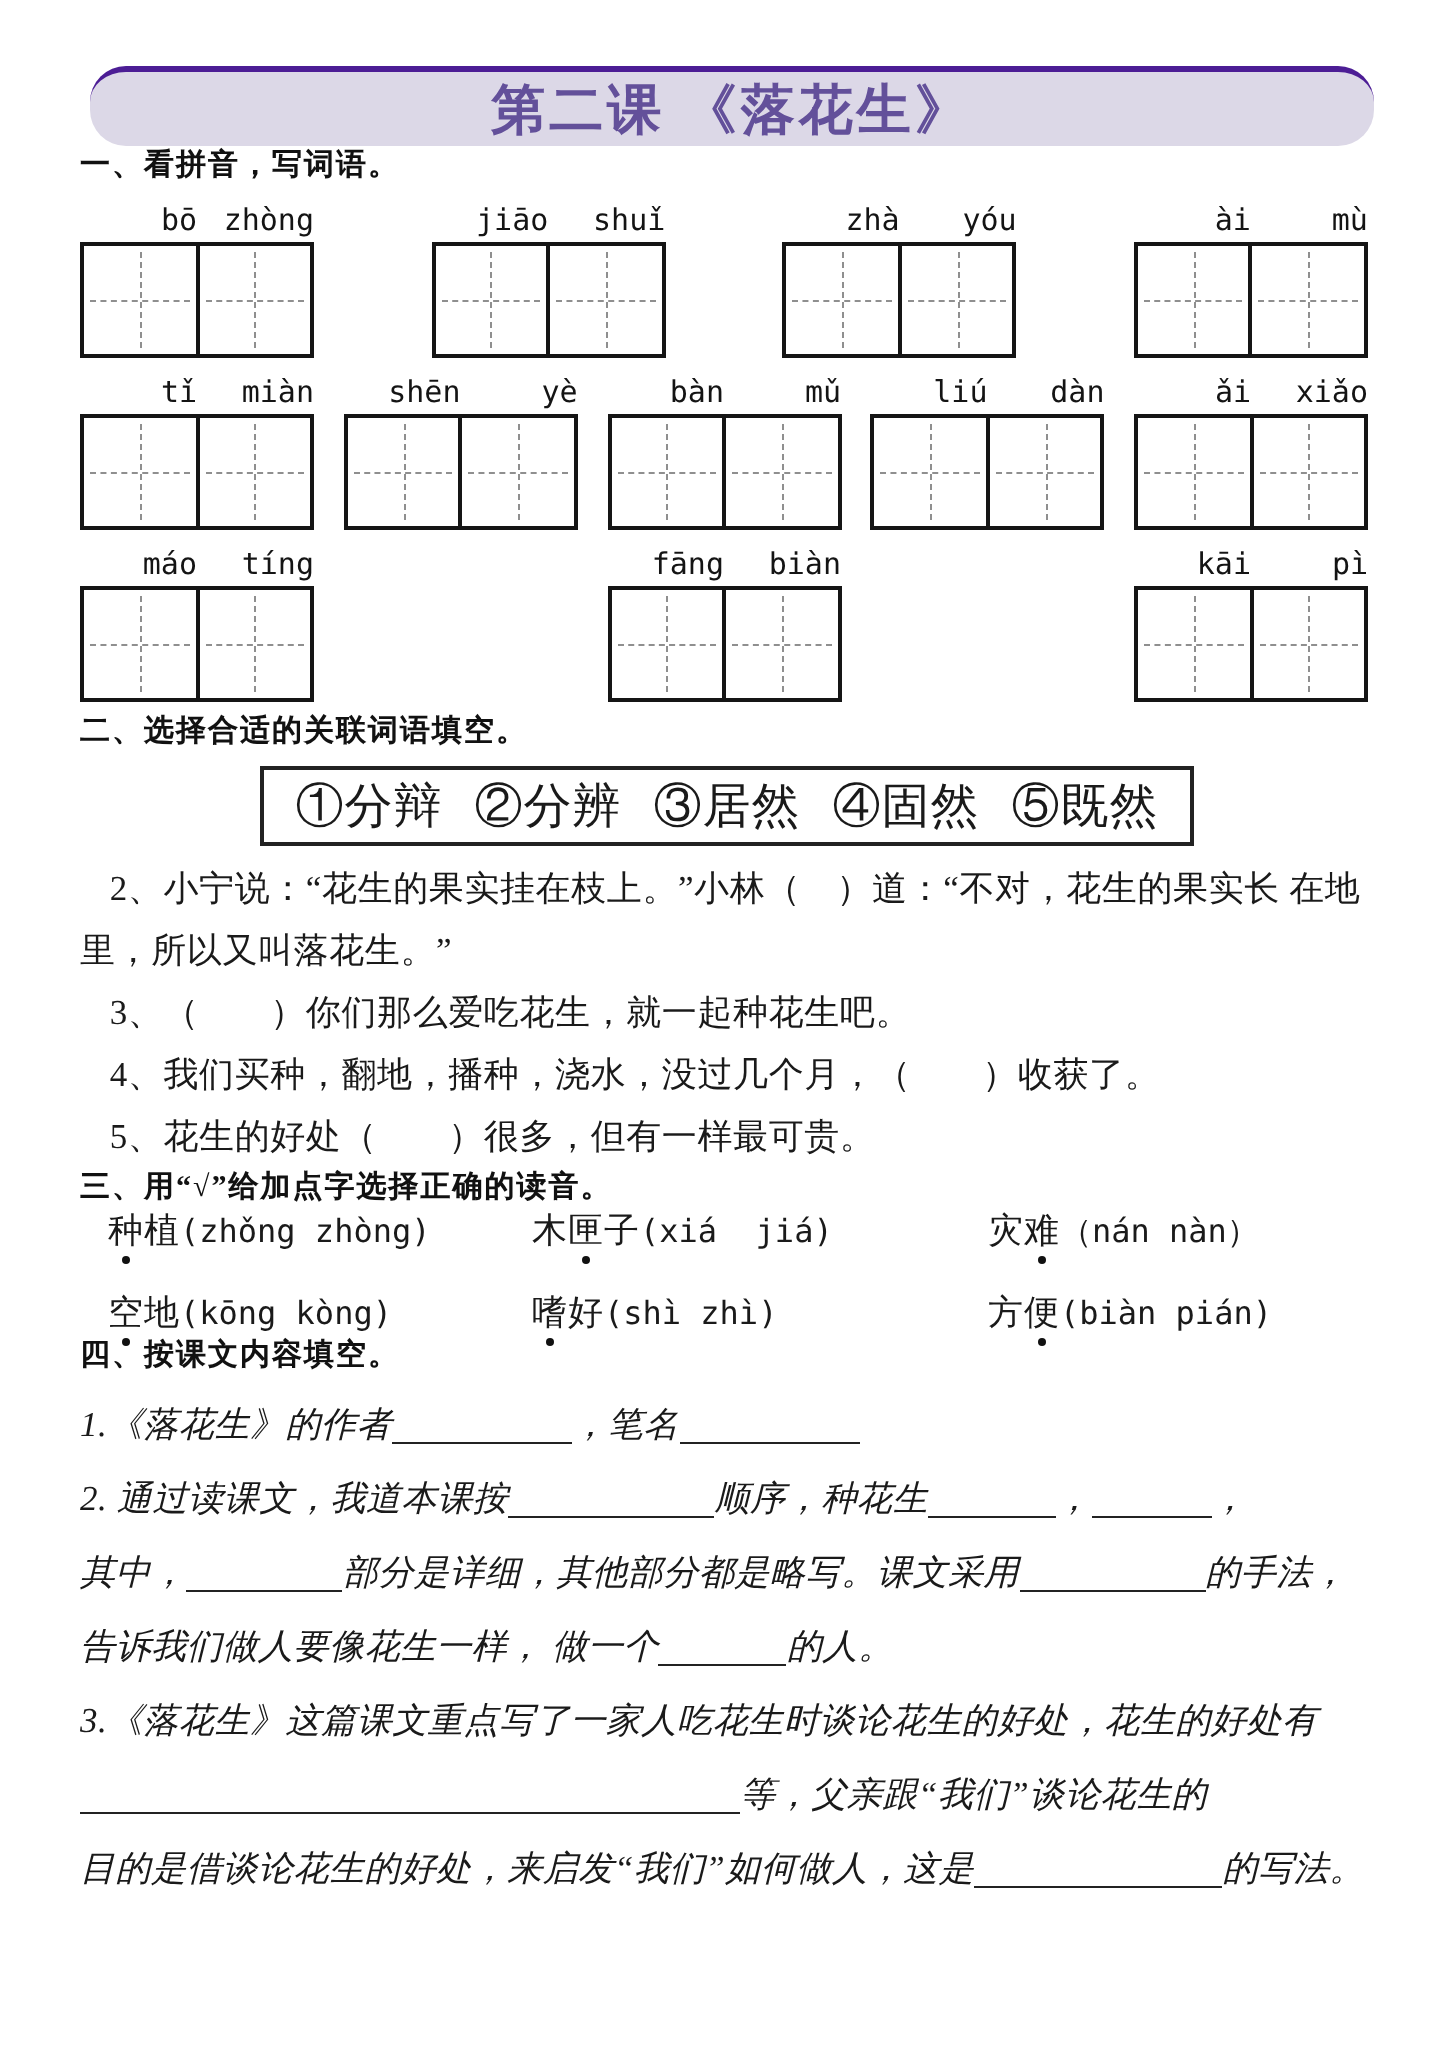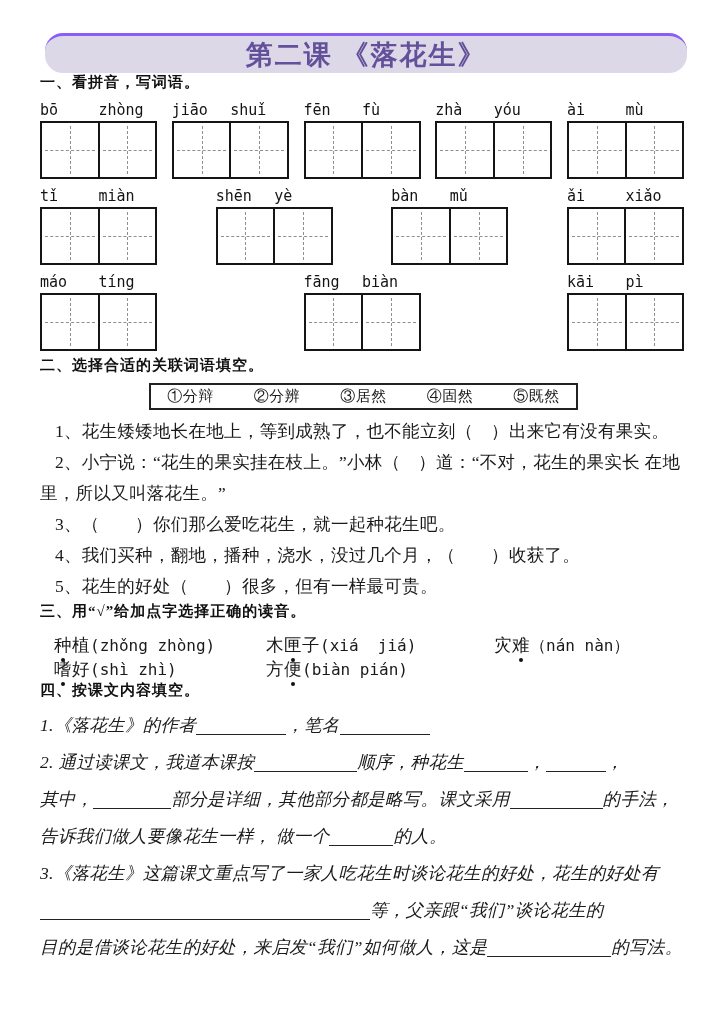--- a/index.html
+++ b/index.html
@@ -14,21 +14,21 @@
   body{
     width:724px;height:1024px;overflow:hidden;background:#fdfdfd;
     font-family:"Liberation Serif","DejaVu Serif",serif;
     color:var(--ink);
   }
   .page{width:724px;height:1024px;padding:33px 37px 0 40px;background:#fff;}
 
   
   .title-band{
     margin-left:5px;height:40px;background:var(--band);
-    border-top:3px solid #8b5cf6;
+    border-top:3px solid #4c1d95;
     display:flex;align-items:center;justify-content:center;border-radius:18px;
   }
   .title-band h1{
     margin:0;font-size:27px;font-weight:bold;color:var(--accent);
     letter-spacing:2px;
   }
 
   h2.sec{
     margin:0;font-size:15px;font-weight:bold;color:#111;
     letter-spacing:1px;
@@ -43,51 +43,52 @@
   .pinyin-row{
     display:flex;justify-content:space-between;
     margin-bottom:5px;padding-right:3px;
   }
   .pinyin-group{width:117px;}
   .pinyin-label{
     display:flex;height:22px;align-items:flex-end;
     font-family:"DejaVu Sans Mono",monospace;font-size:15px;color:#141414;
     margin-bottom:1px;
   }
-  .pinyin-label .syl{width:50%;text-align:left;line-height:20px;}
+  .pinyin-label .syl{width:50%;text-align:right;line-height:20px;}
   .box-pair{
     display:flex;border:2px solid #151515;background:#fff;width:117px;height:58px;
   }
   .tzg{flex:1;position:relative;}
   .tzg + .tzg{border-left:2px solid #151515;}
   .tzg::before{
     content:"";position:absolute;top:3px;bottom:3px;left:50%;
     border-left:1px dashed var(--dash);
   }
   .tzg::after{
     content:"";position:absolute;left:3px;right:3px;top:50%;
     border-top:1px dashed var(--dash);
   }
 
   
   .word-bank{
     margin:8px auto 6px auto;width:fit-content;
     border:2px solid #222;padding:2px 16px;
-    font-size:15px;letter-spacing:0.5px;display:flex;gap:40px;
+    font-size:24px;letter-spacing:0.5px;display:flex;gap:16px;
   }
   .questions{margin-top:2px;}
   .question{
     font-size:17.5px;line-height:31px;text-indent:0.85em;
     letter-spacing:0.3px;
   }
 
   
   .pron-grid{
-    margin-top:12px;padding-left:14px;
+    padding-left:14px;
     display:grid;grid-template-columns:212px 228px auto;
+    row-gap:17px;
   }
   .pron-item{font-size:17.5px;}
   .pron-word{letter-spacing:0.5px;}
   .pron-pinyin{font-family:"DejaVu Sans Mono",monospace;font-size:16px;white-space:pre;}
   .dotchar{position:relative;display:inline-block;}
   .dotchar::after{
     content:"";position:absolute;left:50%;bottom:-5px;
     width:4px;height:4px;border-radius:50%;background:#111;
     transform:translateX(-50%);
   }
@@ -128,30 +129,20 @@
               <span class="syl">jiāo</span>
               <span class="syl">shuǐ</span>
             </div>
             <div class="box-pair">
               <div class="tzg"></div>
               <div class="tzg"></div>
             </div>
           </div>
           <div class="pinyin-group">
             <div class="pinyin-label">
-              <span class="syl">fēn</span>
-              <span class="syl">fù</span>
-            </div>
-            <div class="box-pair">
-              <div class="tzg"></div>
-              <div class="tzg"></div>
-            </div>
-          </div>
-          <div class="pinyin-group">
-            <div class="pinyin-label">
               <span class="syl">zhà</span>
               <span class="syl">yóu</span>
             </div>
             <div class="box-pair">
               <div class="tzg"></div>
               <div class="tzg"></div>
             </div>
           </div>
           <div class="pinyin-group">
             <div class="pinyin-label">
@@ -182,20 +173,30 @@
             </div>
             <div class="box-pair">
               <div class="tzg"></div>
               <div class="tzg"></div>
             </div>
           </div>
           <div class="pinyin-group">
             <div class="pinyin-label">
               <span class="syl">bàn</span>
               <span class="syl">mǔ</span>
+            </div>
+            <div class="box-pair">
+              <div class="tzg"></div>
+              <div class="tzg"></div>
+            </div>
+          </div>
+          <div class="pinyin-group">
+            <div class="pinyin-label">
+              <span class="syl">liú</span>
+              <span class="syl">dàn</span>
             </div>
             <div class="box-pair">
               <div class="tzg"></div>
               <div class="tzg"></div>
             </div>
           </div>
           <div class="pinyin-group">
             <div class="pinyin-label">
               <span class="syl">ǎi</span>
               <span class="syl">xiǎo</span>
@@ -244,34 +245,34 @@
   <section>
     <h2 class="sec sec-two">二、选择合适的关联词语填空。</h2>
     <div class="word-bank" id="word-bank">
         <span class="wb-item">①分辩</span>
         <span class="wb-item">②分辨</span>
         <span class="wb-item">③居然</span>
         <span class="wb-item">④固然</span>
         <span class="wb-item">⑤既然</span>
       </div>
     <div class="questions" id="conjunction-questions">
-        <div class="question">1、花生矮矮地长在地上，等到成熟了，也不能立刻（　）出来它有没有果实。</div>
         <div class="question">2、小宁说：“花生的果实挂在枝上。”小林（　）道：“不对，花生的果实长 在地里，所以又叫落花生。”</div>
         <div class="question">3、（　　）你们那么爱吃花生，就一起种花生吧。</div>
         <div class="question">4、我们买种，翻地，播种，浇水，没过几个月，（　　）收获了。</div>
         <div class="question">5、花生的好处（　　）很多，但有一样最可贵。</div>
       </div>
   </section>
 
   <section>
     <h2 class="sec sec-three">三、用“√”给加点字选择正确的读音。</h2>
     <div class="pron-grid" id="pron-grid">
         <div class="pron-item"><span class="pron-word"><span class="dotchar">种</span><span class="plainchar">植</span></span><span class="pron-pinyin">(zhǒng zhòng)</span></div>
         <div class="pron-item"><span class="pron-word"><span class="plainchar">木</span><span class="dotchar">匣</span><span class="plainchar">子</span></span><span class="pron-pinyin">(xiá  jiá)</span></div>
         <div class="pron-item"><span class="pron-word"><span class="plainchar">灾</span><span class="dotchar">难</span></span><span class="pron-pinyin">（nán nàn）</span></div>
+        <div class="pron-item"><span class="pron-word"><span class="dotchar">空</span><span class="plainchar">地</span></span><span class="pron-pinyin">(kōng kòng)</span></div>
         <div class="pron-item"><span class="pron-word"><span class="dotchar">嗜</span><span class="plainchar">好</span></span><span class="pron-pinyin">(shì zhì)</span></div>
         <div class="pron-item"><span class="pron-word"><span class="plainchar">方</span><span class="dotchar">便</span></span><span class="pron-pinyin">(biàn pián)</span></div>
       </div>
   </section>
 
   <section>
     <h2 class="sec sec-four">四、按课文内容填空。</h2>
     <div class="fill-lines" id="fill-lines">
         <div class="fill-line"><span class="txt">1.《落花生》的作者</span><span class="blank" style="width: 90px;"></span><span class="txt">，笔名</span><span class="blank" style="width: 90px;"></span></div>
         <div class="fill-line"><span class="txt">2. 通过读课文，我道本课按</span><span class="blank" style="width: 103px;"></span><span class="txt">顺序，种花生</span><span class="blank" style="width: 64px;"></span><span class="txt">，</span><span class="blank" style="width: 60px;"></span><span class="txt">，</span></div>

